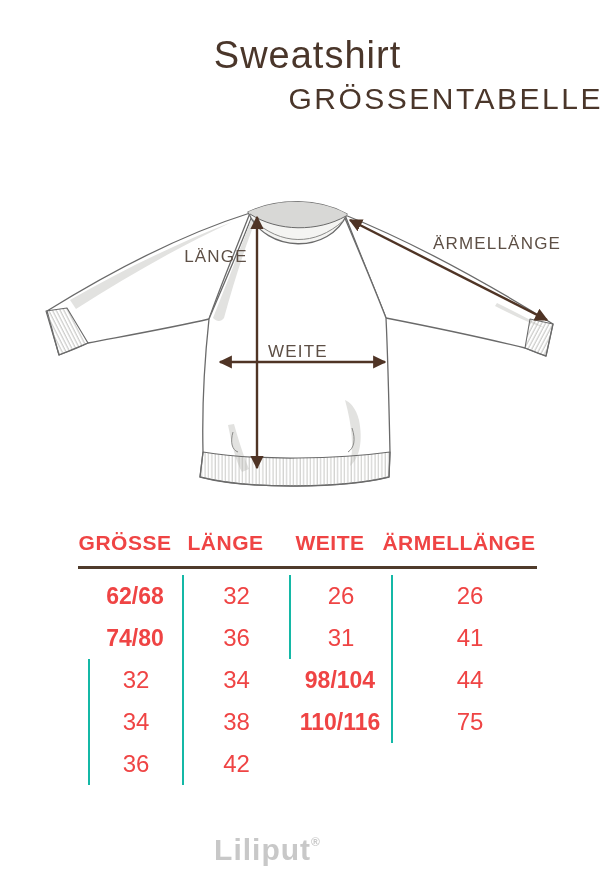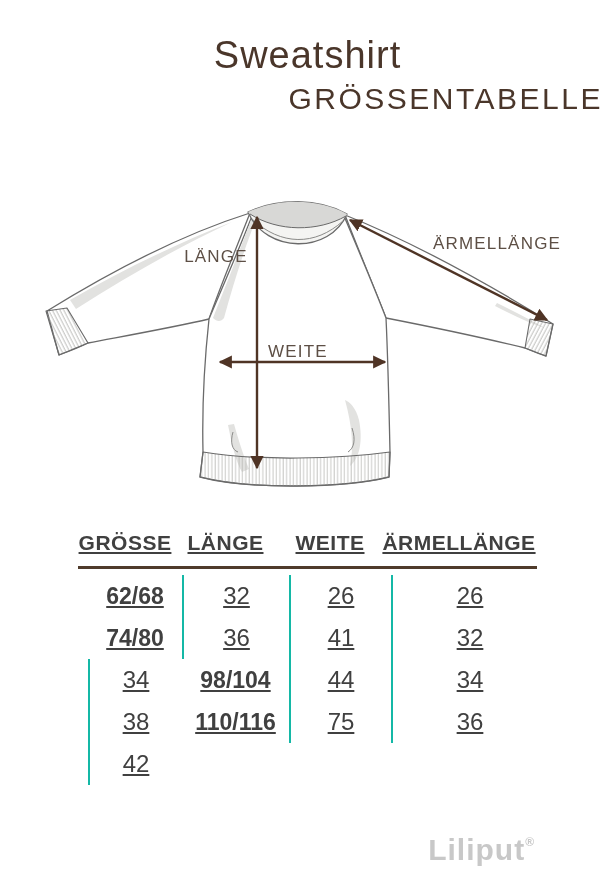--- a/index.html
+++ b/index.html
@@ -15,32 +15,32 @@
   
   .diagram{position:absolute;left:0;top:190px;width:615px;height:315px;}
   .diagram svg{position:absolute;left:0;top:0;}
   .diagram-label{position:absolute;font-size:17px;font-weight:500;color:#5d4f45;
     letter-spacing:1.2px;text-align:center;white-space:nowrap;}
   .label-laenge{left:183px;top:57px;width:66px;}
   .label-aermellaenge{left:428px;top:44px;width:138px;}
   .label-weite{left:265px;top:152px;width:66px;}
 
   
-  .size-table{position:absolute;left:78px;top:531px;width:459px;color:#404040;text-decoration:underline;}
+  .size-table{position:absolute;left:78px;top:531px;width:459px;color:#ef4444;}
   .thead{display:grid;grid-template-columns:94px 107px 102px 156px;
     padding-bottom:11px;border-bottom:3px solid #4f3b2b;}
   .th{text-align:center;font-size:21px;font-weight:700;letter-spacing:.5px;}
   .tbody{display:grid;grid-template-columns:94px 107px 102px 156px;
     grid-auto-rows:42px;margin-top:6px;margin-left:10px;}
   .td{display:flex;align-items:center;justify-content:center;font-size:24px;font-weight:500;}
   .td.size{font-weight:700;font-size:23px;}
   .td.sep{border-left:2px solid #14b8a6;}
 
   
-  .brand-logo{position:absolute;left:0;top:833px;width:535px;text-align:right;
+  .brand-logo{position:absolute;left:0;top:833px;width:535px;text-align:center;
     color:#c8c8c8;font-size:30px;font-weight:700;letter-spacing:1px;}
   .brand-logo .reg{font-size:12px;vertical-align:14px;font-weight:700;}
 </style>
 </head>
 <body>
 
 <div class="page">
 
   <h1 class="title-main">Sweatshirt</h1>
   <h2 class="title-sub">GRÖSSENTABELLE</h2>
@@ -112,20 +112,21 @@
       <div class="th">ÄRMELLÄNGE</div>
     </div>
     <div class="tbody">
       <div class="td size">62/68</div>
       <div class="td sep">32</div>
       <div class="td sep">26</div>
       <div class="td sep">26</div>
 
       <div class="td size">74/80</div>
       <div class="td sep">36</div>
+      <div class="td sep">31</div>
 
       <div class="td sep">41</div>
       <div class="td sep">32</div>
       <div class="td sep">34</div>
 
       <div class="td size">98/104</div>
       <div class="td sep">44</div>
       <div class="td sep">34</div>
       <div class="td sep">38</div>
 

